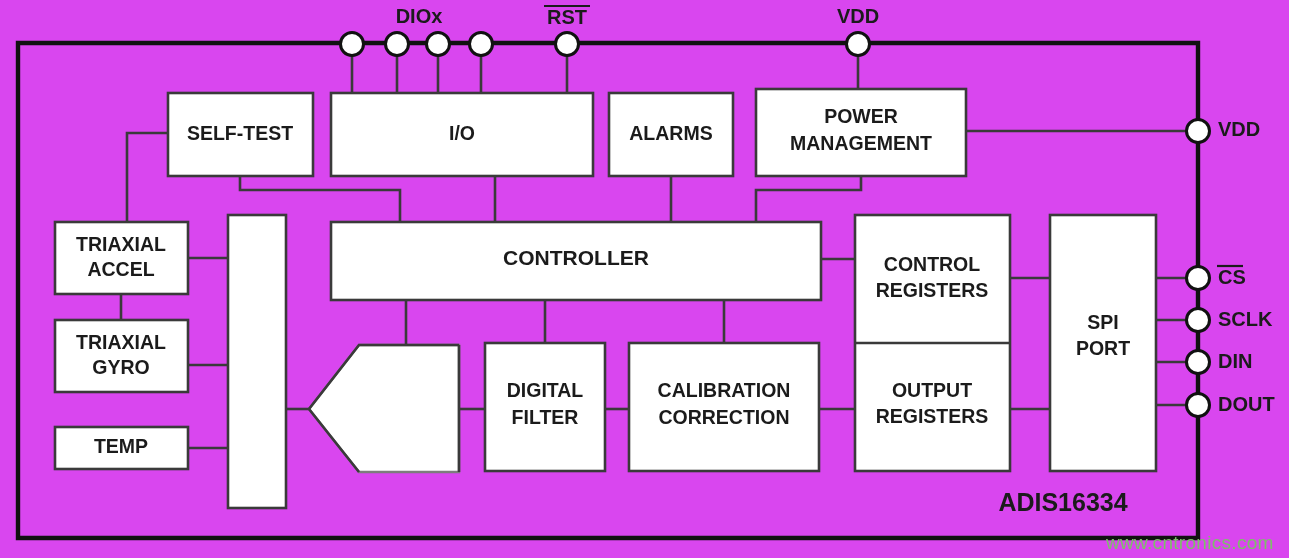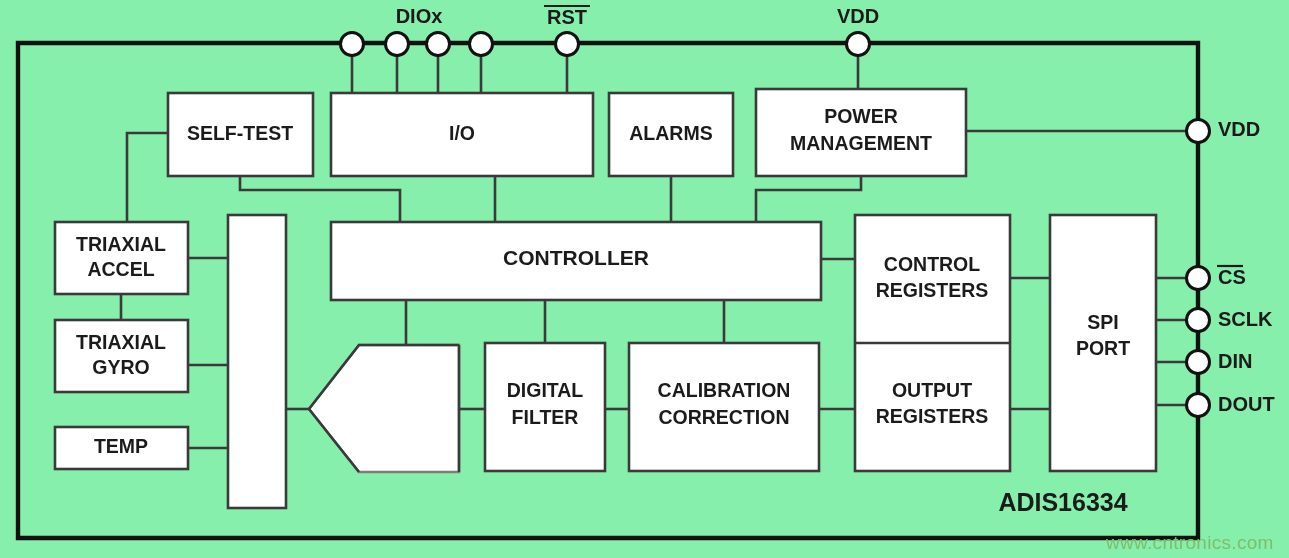--- a/index.html
+++ b/index.html
@@ -1,21 +1,21 @@
 <!DOCTYPE html>
 <html><head>
 <meta charset="utf-8">
 <style>
   html,body{margin:0;padding:0;background:#ffffff;}
   body{
     width:1289px;height:558px;
     font-family:"Liberation Sans", sans-serif;
     overflow:hidden;
   }
-  #stage{position:relative;width:1289px;height:558px;background:#86efac;}
+  #stage{position:relative;width:1289px;height:558px;background:#d946ef;}
   svg{display:block;}
   .blk-fill{fill:#ffffff;stroke:#3a3a3a;stroke-width:2.6;}
   .chip-border{fill:none;stroke:#111111;stroke-width:4.4;}
   .wire{stroke:#3a3a3a;stroke-width:2.6;fill:none;}
   .pin{fill:#ffffff;stroke:#111111;stroke-width:3;}
   .lbl{
     font-family:"Liberation Sans", sans-serif;
     font-weight:bold;fill:#1b1b1b;
     text-anchor:middle;dominant-baseline:middle;
   }

